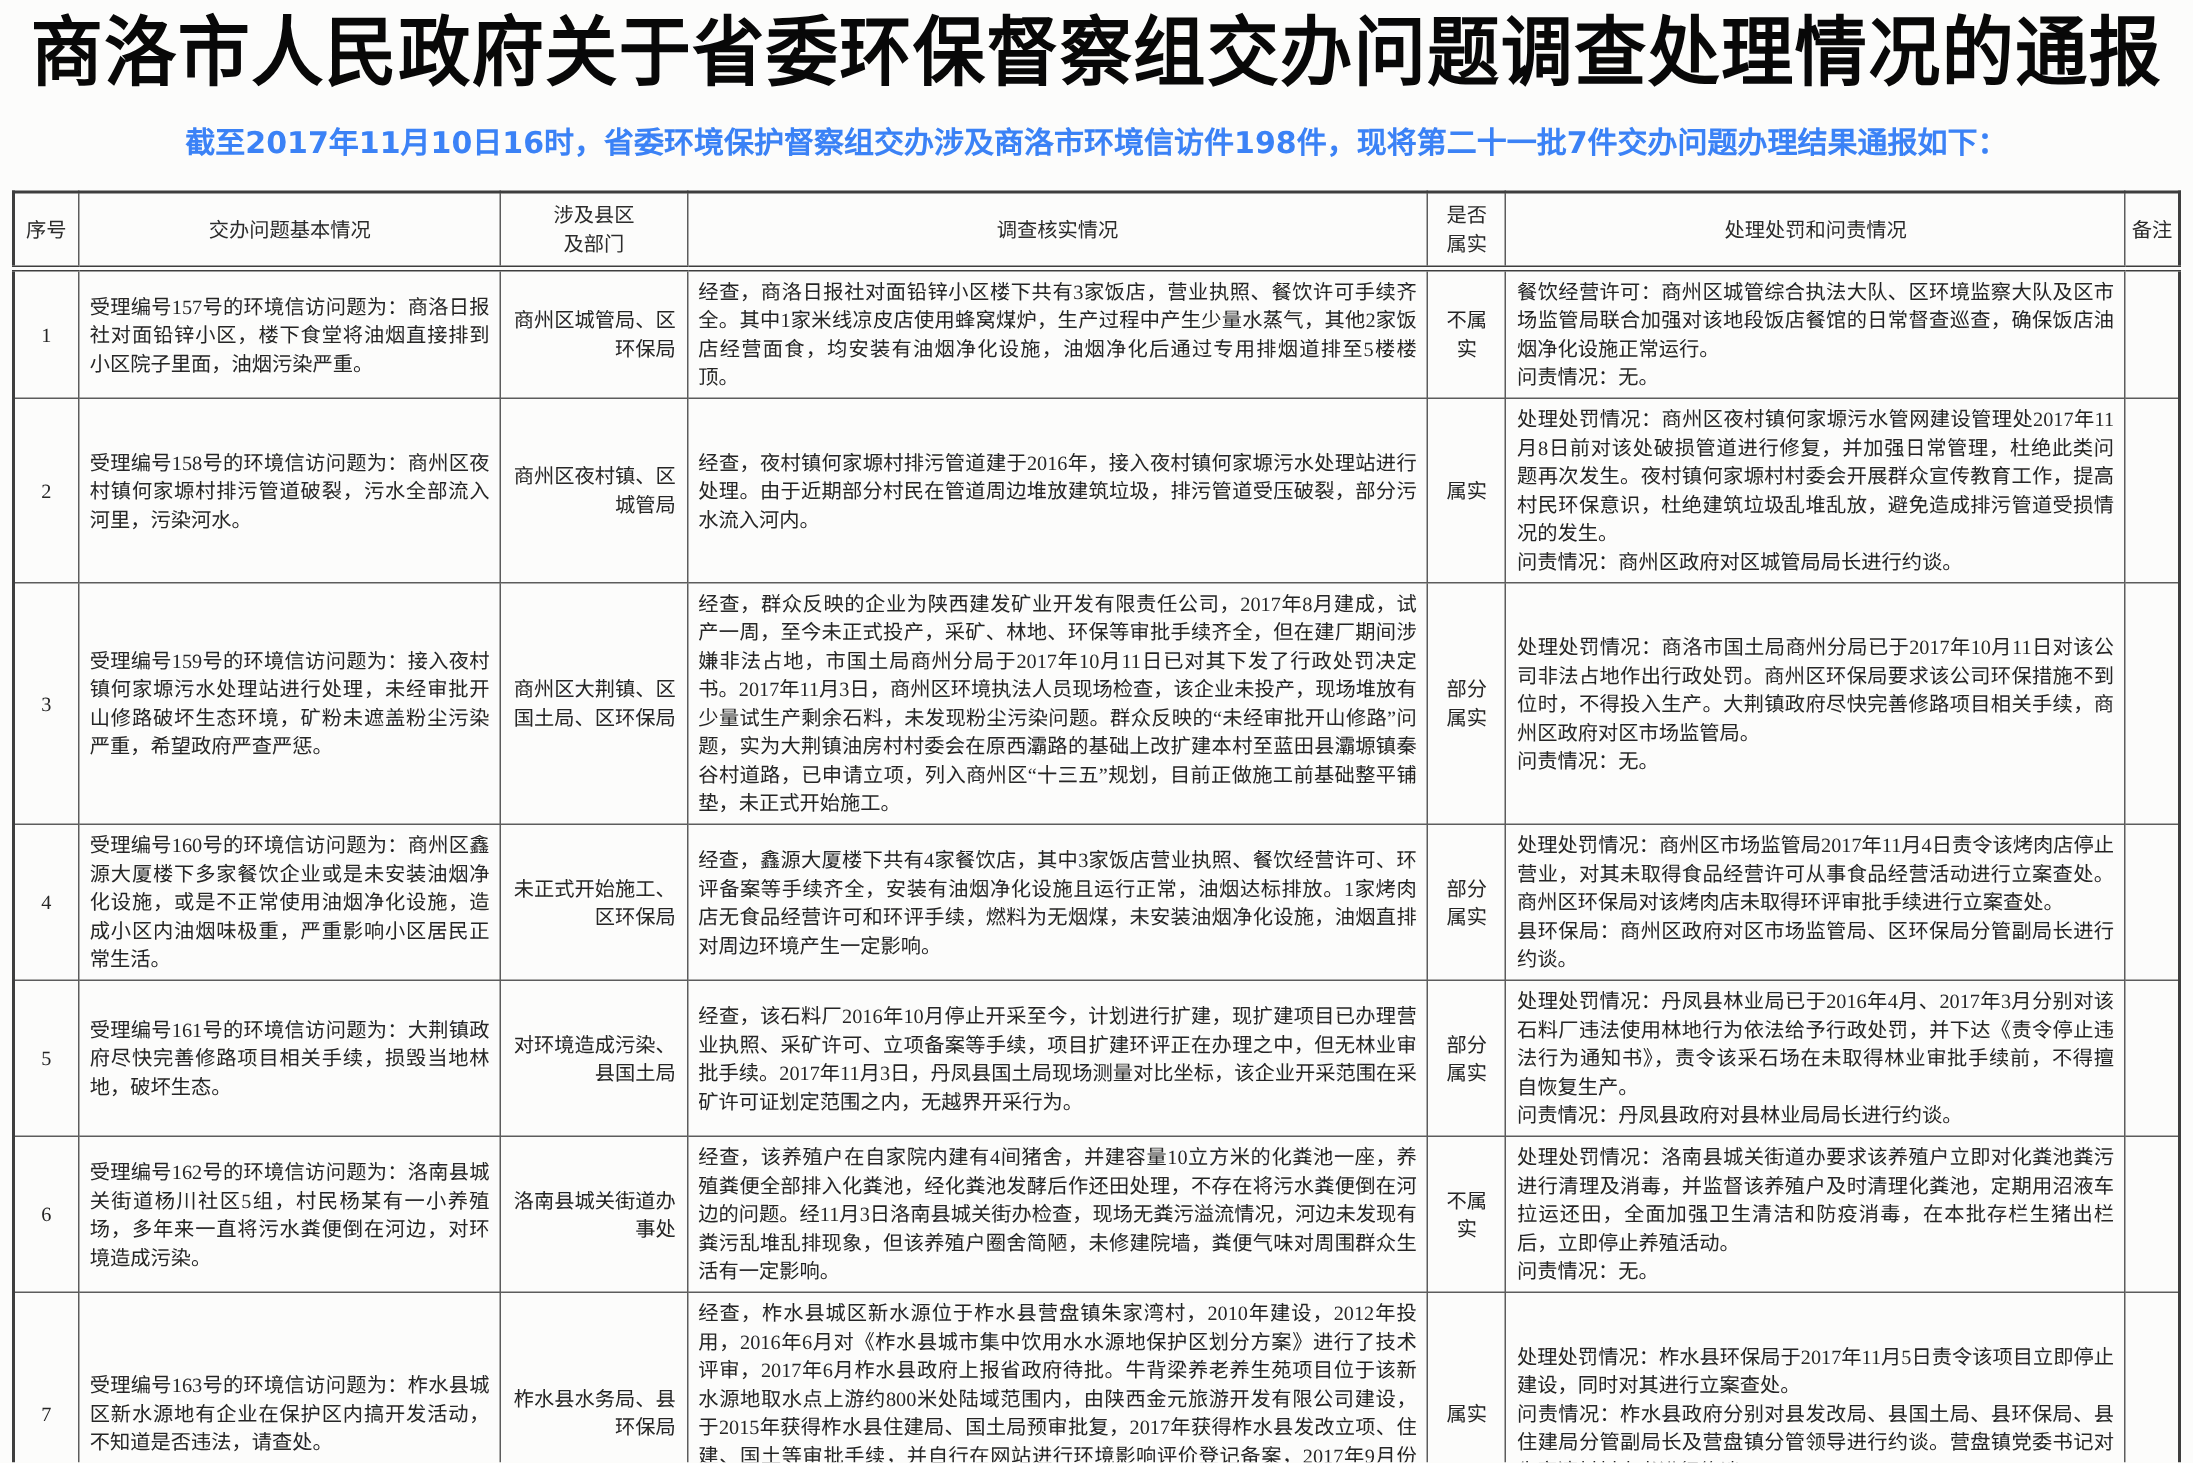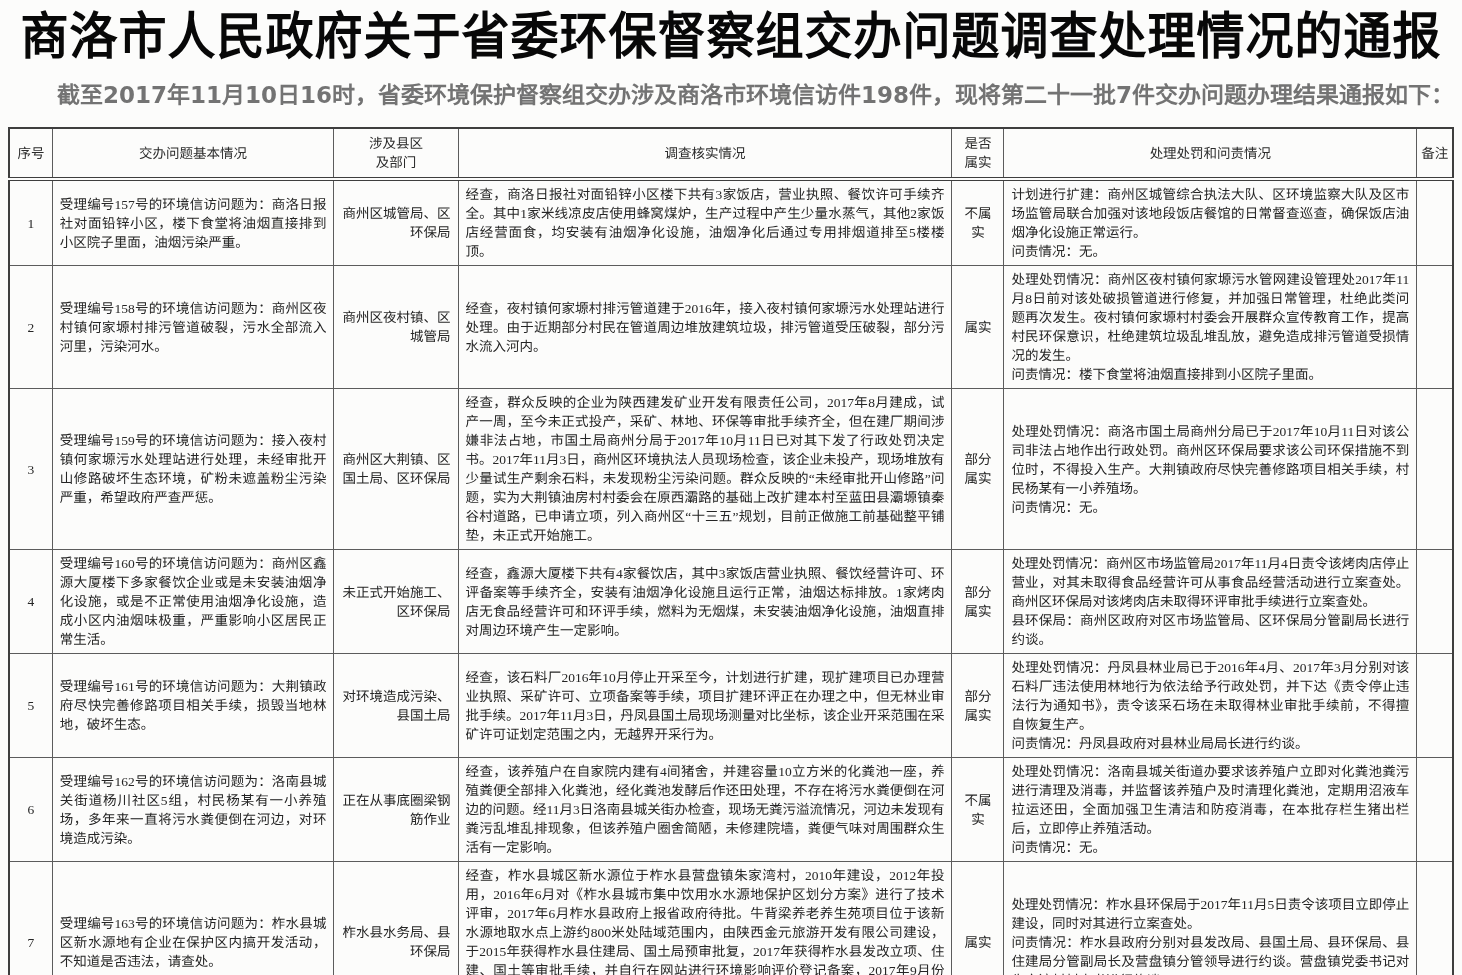--- a/index.html
+++ b/index.html
@@ -27,25 +27,25 @@
     text-align: center;
     white-space: nowrap;
     color: #080808;
     transform: scaleY(1.06);
     transform-origin: top center;
   }
   .doc-subtitle {
     margin: 16px 0 17px 0;
     font-family: "DejaVu Sans", "Liberation Sans", sans-serif;
     font-weight: 700;
-    font-size: 23px;
+    font-size: 20px;
     line-height: 30px;
-    text-align: right;
+    text-align: center;
     white-space: nowrap;
-    color: #737373;
+    color: #3b82f6;
   }
   table.report {
     width: 100%;
     border-collapse: collapse;
     table-layout: fixed;
     font-size: 13.5px;
     line-height: 19px;
     color: #252525;
   }
   table.report th,
@@ -103,41 +103,41 @@
         <th>备注</th>
       </tr>
     </thead>
     <tbody>
       <tr>
         <td class="c-seq">1</td>
         <td class="c-issue">受理编号157号的环境信访问题为：商洛日报社对面铅锌小区，楼下食堂将油烟直接排到小区院子里面，油烟污染严重。</td>
         <td class="c-region">商州区城管局、区环保局</td>
         <td class="c-investigation">经查，商洛日报社对面铅锌小区楼下共有3家饭店，营业执照、餐饮许可手续齐全。其中1家米线凉皮店使用蜂窝煤炉，生产过程中产生少量水蒸气，其他2家饭店经营面食，均安装有油烟净化设施，油烟净化后通过专用排烟道排至5楼楼顶。</td>
         <td class="c-verified">不属实</td>
-        <td class="c-action">计划进行扩建：商州区城管综合执法大队、区环境监察大队及区市场监管局联合加强对该地段饭店餐馆的日常督查巡查，确保饭店油烟净化设施正常运行。
+        <td class="c-action">餐饮经营许可：商州区城管综合执法大队、区环境监察大队及区市场监管局联合加强对该地段饭店餐馆的日常督查巡查，确保饭店油烟净化设施正常运行。
 问责情况：无。</td>
         <td class="c-note"></td>
       </tr>
       <tr>
         <td class="c-seq">2</td>
         <td class="c-issue">受理编号158号的环境信访问题为：商州区夜村镇何家塬村排污管道破裂，污水全部流入河里，污染河水。</td>
         <td class="c-region">商州区夜村镇、区城管局</td>
         <td class="c-investigation">经查，夜村镇何家塬村排污管道建于2016年，接入夜村镇何家塬污水处理站进行处理。由于近期部分村民在管道周边堆放建筑垃圾，排污管道受压破裂，部分污水流入河内。</td>
         <td class="c-verified">属实</td>
         <td class="c-action">处理处罚情况：商州区夜村镇何家塬污水管网建设管理处2017年11月8日前对该处破损管道进行修复，并加强日常管理，杜绝此类问题再次发生。夜村镇何家塬村村委会开展群众宣传教育工作，提高村民环保意识，杜绝建筑垃圾乱堆乱放，避免造成排污管道受损情况的发生。
-问责情况：楼下食堂将油烟直接排到小区院子里面。</td>
+问责情况：商州区政府对区城管局局长进行约谈。</td>
         <td class="c-note"></td>
       </tr>
       <tr>
         <td class="c-seq">3</td>
         <td class="c-issue">受理编号159号的环境信访问题为：接入夜村镇何家塬污水处理站进行处理，未经审批开山修路破坏生态环境，矿粉未遮盖粉尘污染严重，希望政府严查严惩。</td>
         <td class="c-region">商州区大荆镇、区国土局、区环保局</td>
         <td class="c-investigation">经查，群众反映的企业为陕西建发矿业开发有限责任公司，2017年8月建成，试产一周，至今未正式投产，采矿、林地、环保等审批手续齐全，但在建厂期间涉嫌非法占地，市国土局商州分局于2017年10月11日已对其下发了行政处罚决定书。2017年11月3日，商州区环境执法人员现场检查，该企业未投产，现场堆放有少量试生产剩余石料，未发现粉尘污染问题。群众反映的“未经审批开山修路”问题，实为大荆镇油房村村委会在原西灞路的基础上改扩建本村至蓝田县灞塬镇秦谷村道路，已申请立项，列入商州区“十三五”规划，目前正做施工前基础整平铺垫，未正式开始施工。</td>
         <td class="c-verified">部分属实</td>
-        <td class="c-action">处理处罚情况：商洛市国土局商州分局已于2017年10月11日对该公司非法占地作出行政处罚。商州区环保局要求该公司环保措施不到位时，不得投入生产。大荆镇政府尽快完善修路项目相关手续，村民杨某有一小养殖场。
+        <td class="c-action">处理处罚情况：商洛市国土局商州分局已于2017年10月11日对该公司非法占地作出行政处罚。商州区环保局要求该公司环保措施不到位时，不得投入生产。大荆镇政府尽快完善修路项目相关手续，商州区政府对区市场监管局。
 问责情况：无。</td>
         <td class="c-note"></td>
       </tr>
       <tr>
         <td class="c-seq">4</td>
         <td class="c-issue">受理编号160号的环境信访问题为：商州区鑫源大厦楼下多家餐饮企业或是未安装油烟净化设施，或是不正常使用油烟净化设施，造成小区内油烟味极重，严重影响小区居民正常生活。</td>
         <td class="c-region">未正式开始施工、区环保局</td>
         <td class="c-investigation">经查，鑫源大厦楼下共有4家餐饮店，其中3家饭店营业执照、餐饮经营许可、环评备案等手续齐全，安装有油烟净化设施且运行正常，油烟达标排放。1家烤肉店无食品经营许可和环评手续，燃料为无烟煤，未安装油烟净化设施，油烟直排对周边环境产生一定影响。</td>
         <td class="c-verified">部分属实</td>
         <td class="c-action">处理处罚情况：商州区市场监管局2017年11月4日责令该烤肉店停止营业，对其未取得食品经营许可从事食品经营活动进行立案查处。商州区环保局对该烤肉店未取得环评审批手续进行立案查处。
@@ -150,21 +150,21 @@
         <td class="c-region">对环境造成污染、县国土局</td>
         <td class="c-investigation">经查，该石料厂2016年10月停止开采至今，计划进行扩建，现扩建项目已办理营业执照、采矿许可、立项备案等手续，项目扩建环评正在办理之中，但无林业审批手续。2017年11月3日，丹凤县国土局现场测量对比坐标，该企业开采范围在采矿许可证划定范围之内，无越界开采行为。</td>
         <td class="c-verified">部分属实</td>
         <td class="c-action">处理处罚情况：丹凤县林业局已于2016年4月、2017年3月分别对该石料厂违法使用林地行为依法给予行政处罚，并下达《责令停止违法行为通知书》，责令该采石场在未取得林业审批手续前，不得擅自恢复生产。
 问责情况：丹凤县政府对县林业局局长进行约谈。</td>
         <td class="c-note"></td>
       </tr>
       <tr>
         <td class="c-seq">6</td>
         <td class="c-issue">受理编号162号的环境信访问题为：洛南县城关街道杨川社区5组，村民杨某有一小养殖场，多年来一直将污水粪便倒在河边，对环境造成污染。</td>
-        <td class="c-region">正在从事底圈梁钢筋作业</td>
+        <td class="c-region">洛南县城关街道办事处</td>
         <td class="c-investigation">经查，该养殖户在自家院内建有4间猪舍，并建容量10立方米的化粪池一座，养殖粪便全部排入化粪池，经化粪池发酵后作还田处理，不存在将污水粪便倒在河边的问题。经11月3日洛南县城关街办检查，现场无粪污溢流情况，河边未发现有粪污乱堆乱排现象，但该养殖户圈舍简陋，未修建院墙，粪便气味对周围群众生活有一定影响。</td>
         <td class="c-verified">不属实</td>
         <td class="c-action">处理处罚情况：洛南县城关街道办要求该养殖户立即对化粪池粪污进行清理及消毒，并监督该养殖户及时清理化粪池，定期用沼液车拉运还田，全面加强卫生清洁和防疫消毒，在本批存栏生猪出栏后，立即停止养殖活动。
 问责情况：无。</td>
         <td class="c-note"></td>
       </tr>
       <tr>
         <td class="c-seq">7</td>
         <td class="c-issue">受理编号163号的环境信访问题为：柞水县城区新水源地有企业在保护区内搞开发活动，不知道是否违法，请查处。</td>
         <td class="c-region">柞水县水务局、县环保局</td>

